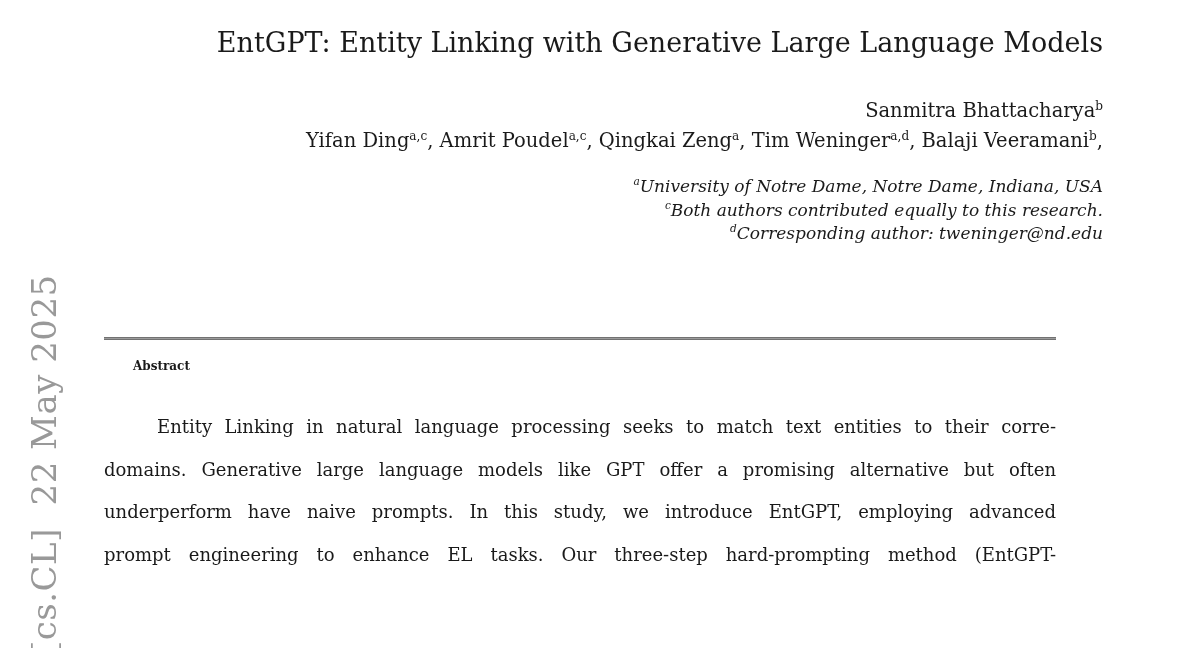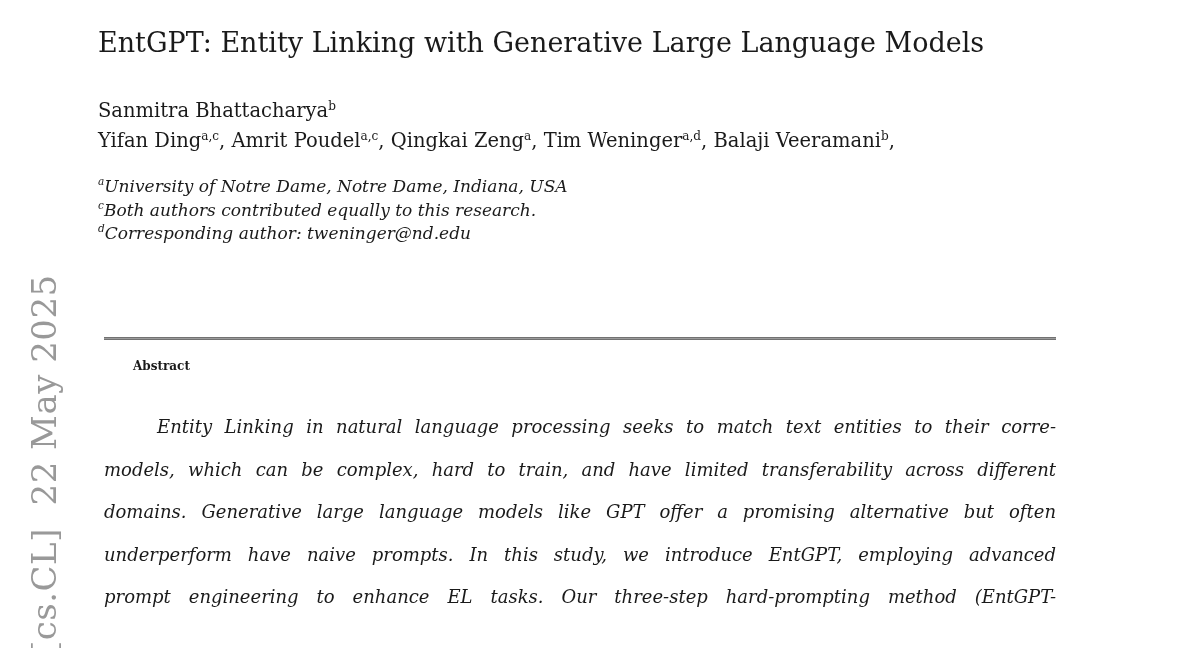--- a/index.html
+++ b/index.html
@@ -24,21 +24,21 @@
     color: #999999;
     white-space: pre;
     letter-spacing: 0.5px;
   }
 
   
   .frontmatter {
     position: absolute;
     left: 98px;
     width: 1005px;
-    text-align: left;
+    text-align: right;
   }
   .title-block { top: 26px; font-size: 27px; line-height: 34px; }
   .authors-block { top: 96px; font-size: 19.5px; line-height: 30px; }
   .affil-block { top: 175px; font-size: 17px; line-height: 23.7px; font-style: italic; }
 
   sup { font-size: 62%; line-height: 0; }
 
   
   .rule {
     position: absolute;
@@ -62,21 +62,20 @@
     left: 104px;
     width: 952px;
     top: 406px;
     font-size: 18px;
     line-height: 42.6px;
   }
   .abs-line {
     text-align: justify;
     text-align-last: justify;
     white-space: nowrap;
-    font-style: italic;
   }
   .abs-line.first { text-indent: 53px; }
 </style>
 </head>
 <body>
 
 <div class="page">
 
   <div class="watermark">[cs.CL]  22 May 2025</div>
 
@@ -92,19 +91,18 @@
       <div><sup>c</sup><span>Both authors contributed equally to this research.</span></div>
       <div><sup>d</sup><span>Corresponding author: tweninger@nd.edu</span></div>
     </div>
 
   <div class="rule"></div>
 
   <div class="abstract-heading">Abstract</div>
 
   <div class="abstract-body">
       <div class="abs-line first">Entity Linking in natural language processing seeks to match text entities to their corre-</div>
-      <div class="abs-line">models, which can be complex, hard to train, and have limited transferability across different</div>
       <div class="abs-line">domains. Generative large language models like GPT offer a promising alternative but often</div>
       <div class="abs-line">underperform have naive prompts. In this study, we introduce EntGPT, employing advanced</div>
       <div class="abs-line">prompt engineering to enhance EL tasks. Our three-step hard-prompting method (EntGPT-</div>
     </div>
 
 </div>
 
 </body></html>

